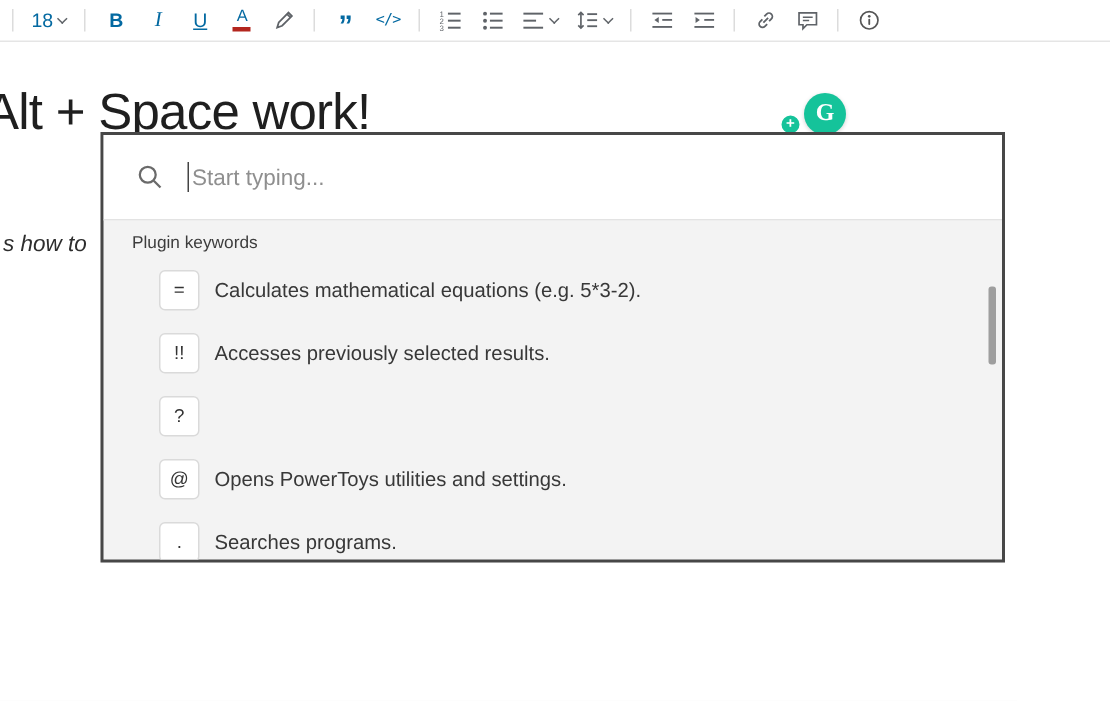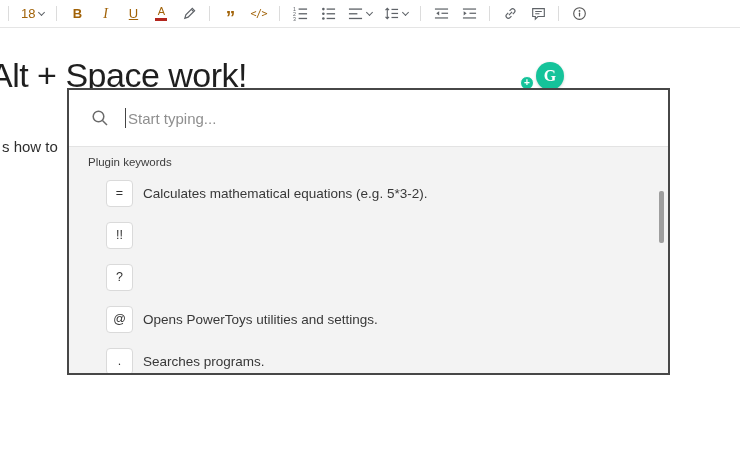--- a/index.html
+++ b/index.html
@@ -11,21 +11,21 @@
 
   
   .toolbar {
     position:absolute; top:0; left:0; right:0; height:28px;
     background:#fff; border-bottom:1px solid #e5e5e5;
     display:flex; align-items:center; gap:12px; padding:0 8px;
     z-index:5;
   }
   .tb {
     display:flex; align-items:center; justify-content:center;
-    min-width:16px; height:20px; color:#a16207; cursor:pointer;
+    min-width:16px; height:20px; color:#0369a1; cursor:pointer;
     font-size:13px; user-select:none;text-align:center;
   }
   .sep { width:1px; height:15px; background:#dcdcdc; flex:0 0 1px; }
   .chev {
     width:5px; height:5px; border-right:1.4px solid #5f6368;
     border-bottom:1.4px solid #5f6368; transform:rotate(45deg);
     margin-left:4px; margin-top:-3px;
   }
   .g-bold { font-weight:700; font-size:13px; }
   .g-italic { font-family:"Liberation Serif",serif; font-style:italic; font-size:14px; }
@@ -37,22 +37,22 @@
   .g-code { font-family:"DejaVu Sans Mono",monospace; font-size:10px; letter-spacing:-0.5px; }
   .tb svg { display:block; }
 
   
   .doc-heading {
     position:absolute; left:-10px; top:56px; z-index:1;
     font-size:34px; font-weight:500; letter-spacing:-0.5px;
     color:#1f1f1f; white-space:nowrap;
   }
   .doc-para {
-    position:absolute; left:2px; top:138px; z-index:1;
-    font-size:15px; color:#2e2e2e; white-space:nowrap;
+    position:absolute; left:2px; top:154px; z-index:1;
+    font-size:15px; color:#2e2e2e; white-space:nowrap;font-style:italic;
   }
 
   
   .g-badge {
     position:absolute; left:536px; top:62px; width:28px; height:28px;
     border-radius:50%; background:#15c39a; color:#fff; z-index:2;
     display:flex; align-items:center; justify-content:center;
     font-family:"Liberation Serif",serif; font-weight:700; font-size:16px;
     box-shadow:0 1px 3px rgba(0,0,0,.18); cursor:pointer;
   }
@@ -276,20 +276,21 @@
       <div class="row">
         <div class="key-box">
           <span>=</span>
         </div>
         <div class="row-desc">Calculates mathematical equations (e.g. 5*3-2).</div>
       </div>
       <div class="row">
         <div class="key-box">
           <span>!!</span>
         </div>
+        <div class="row-desc">Accesses previously selected results.</div>
       </div>
       <div class="row">
         <div class="key-box">
           <span>?</span>
         </div>
       </div>
       <div class="row">
         <div class="key-box">
           <span>@</span>
         </div>

